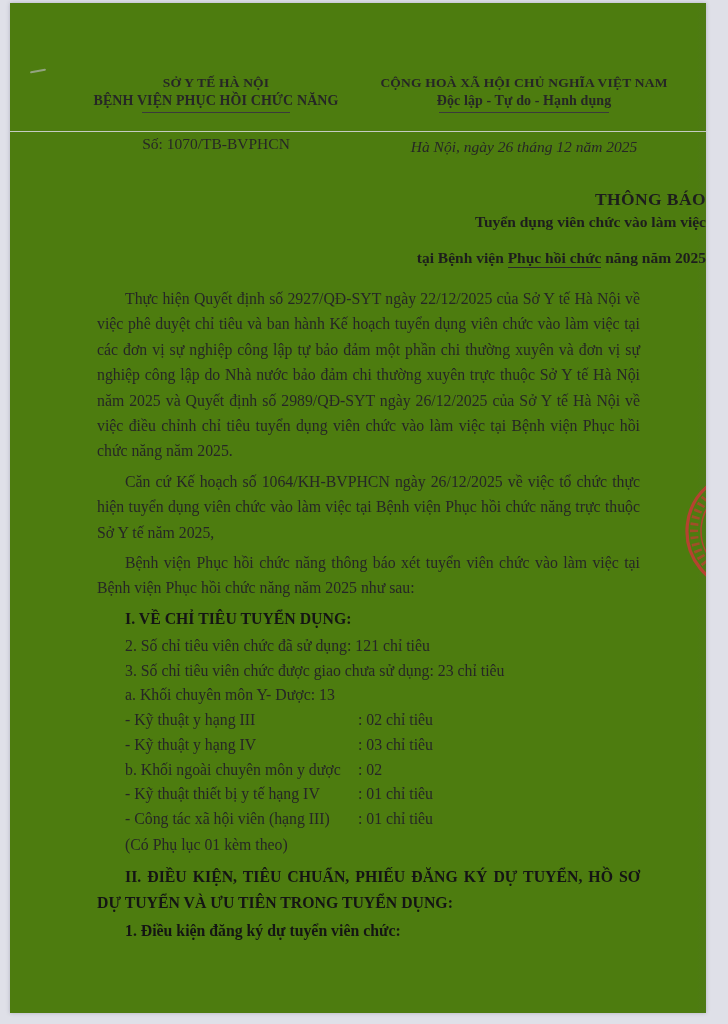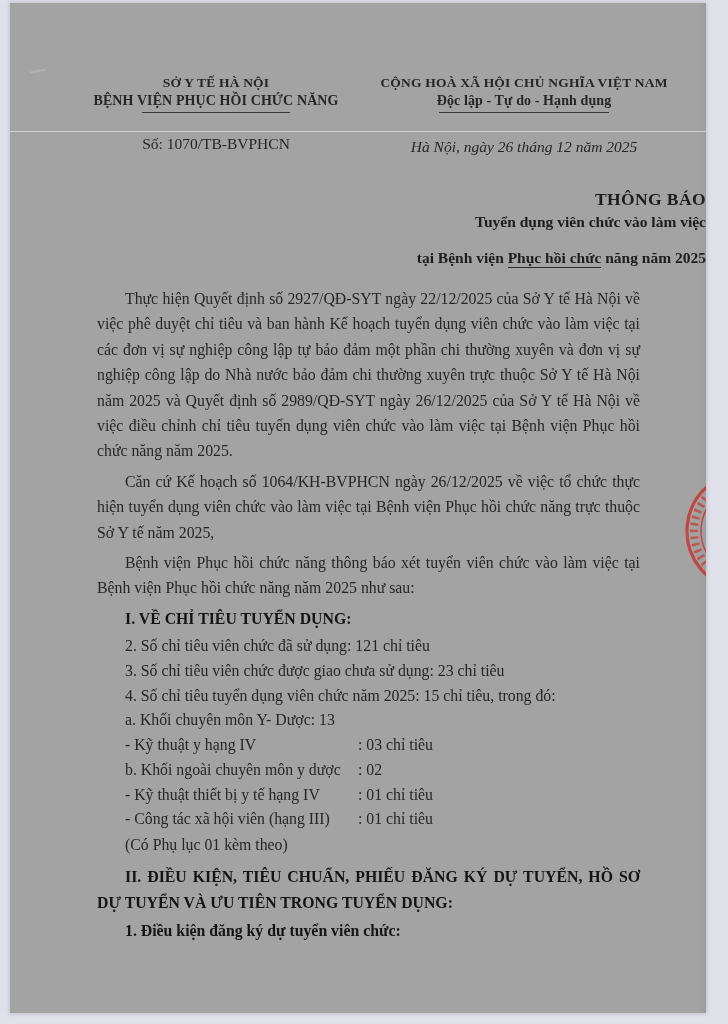--- a/index.html
+++ b/index.html
@@ -6,21 +6,21 @@
   body{
     width:728px;height:1024px;
     background:#dfe0e8;
     font-family:"Liberation Serif","DejaVu Serif",serif;
     position:relative;overflow:hidden;
     -webkit-font-smoothing:antialiased;
   }
   .page{
     position:absolute;left:10px;top:3px;
     width:696px;height:1010px;
-    background:#a3a3a3;
+    background:#4d7c0f;
     box-shadow:0 0 4px rgba(40,40,70,.25);
     overflow:hidden;
     color:#262626;
   }
   .fold-line{
     position:absolute;left:0;right:0;top:128px;
     border-top:1px solid #dbdbe0;opacity:.85;
   }
   .smudge{
     position:absolute;left:20px;top:67px;width:16px;height:2px;
@@ -99,25 +99,28 @@
 
   <div class="doc-body">
     <p>Thực hiện Quyết định số 2927/QĐ-SYT ngày 22/12/2025 của Sở Y tế Hà Nội về việc phê duyệt chỉ tiêu và ban hành Kế hoạch tuyển dụng viên chức vào làm việc tại các đơn vị sự nghiệp công lập tự bảo đảm một phần chi thường xuyên và đơn vị sự nghiệp công lập do Nhà nước bảo đảm chi thường xuyên trực thuộc Sở Y tế Hà Nội năm 2025 và Quyết định số 2989/QĐ-SYT ngày 26/12/2025 của Sở Y tế Hà Nội về việc điều chỉnh chỉ tiêu tuyển dụng viên chức vào làm việc tại Bệnh viện Phục hồi chức năng năm 2025.</p>
     <p>Căn cứ Kế hoạch số 1064/KH-BVPHCN ngày 26/12/2025 về việc tổ chức thực hiện tuyển dụng viên chức vào làm việc tại Bệnh viện Phục hồi chức năng trực thuộc Sở Y tế năm 2025,</p>
     <p>Bệnh viện Phục hồi chức năng thông báo xét tuyển viên chức vào làm việc tại Bệnh viện Phục hồi chức năng năm 2025 như sau:</p>
 
     <div class="sec-heading">I. VỀ CHỈ TIÊU TUYỂN DỤNG:</div>
 
     <div class="plain-item">2. Số chỉ tiêu viên chức đã sử dụng: 121 chỉ tiêu</div>
     <div class="plain-item">3. Số chỉ tiêu viên chức được giao chưa sử dụng: 23 chỉ tiêu</div>
-    <div class="plain-item">4. Số chỉ tiêu tuyển dụng viên chức năm 2025: 15 chỉ tiêu, trong đó:</div>
 
     <div class="quota-row">
       <span>a. Khối chuyên môn Y- Dược: 13</span>
       <span class="quota-value"></span>
+    </div>
+    <div class="quota-row">
+      <span>- Kỹ thuật y hạng III</span>
+      <span class="quota-value">: 02 chỉ tiêu</span>
     </div>
     <div class="quota-row">
       <span>- Kỹ thuật y hạng IV</span>
       <span class="quota-value">: 03 chỉ tiêu</span>
     </div>
     <div class="quota-row">
       <span>b. Khối ngoài chuyên môn y dược</span>
       <span class="quota-value">: 02</span>
     </div>
     <div class="quota-row">

